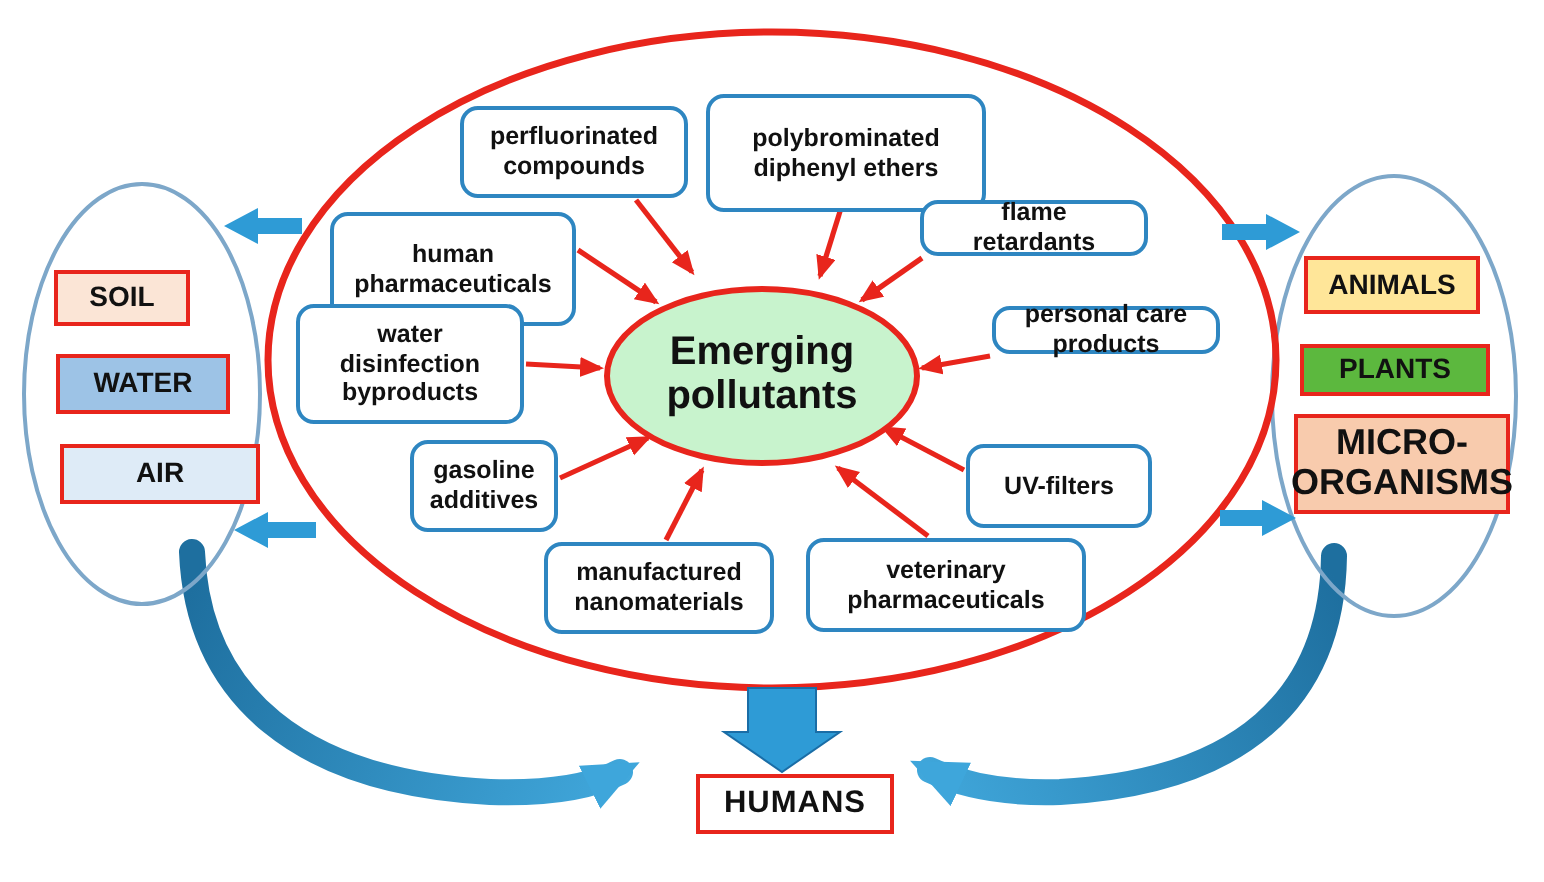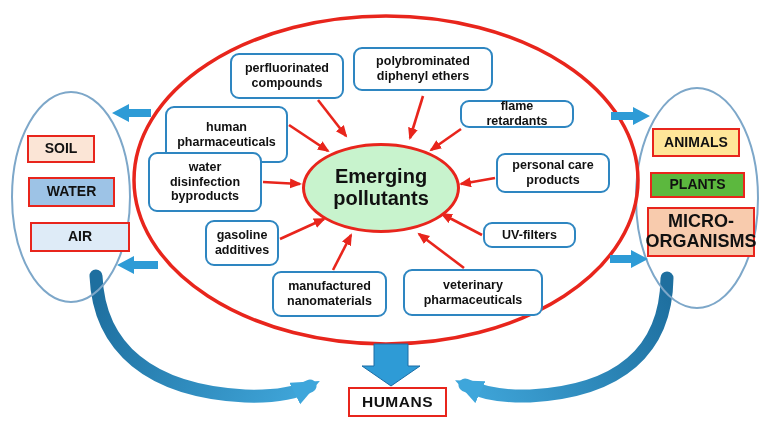--- a/index.html
+++ b/index.html
@@ -19,27 +19,27 @@
   }
 
   
   .pbox{
     position:absolute;z-index:3;background:#ffffff;border:2px solid #2e86c1;border-radius:9px;
     display:flex;align-items:center;justify-content:center;text-align:center;
     font-weight:bold;font-size:12.5px;line-height:1.18;color:#111;
     box-sizing:border-box;
   }
   .p0{left:230px;top:53px;width:114px;height:46px;padding:0 8px;}
-  .p1{left:353px;top:47px;width:140px;height:44px;padding:0 10px;}
+  .p1{left:353px;top:47px;width:140px;height:59px;padding:0 10px;}
   .p2{left:460px;top:100px;width:114px;height:28px;padding:0 16px;}
   .p3{left:165px;top:106px;width:123px;height:57px;padding:0 8px;}
   .p4{left:148px;top:152px;width:114px;height:60px;padding:0 13px;}
-  .p5{left:496px;top:153px;width:114px;height:40px;padding:0 8px;}
+  .p5{left:496px;top:153px;width:114px;height:24px;padding:0 8px;}
   .p6{left:205px;top:220px;width:74px;height:46px;padding:0 4px;}
-  .p7{left:483px;top:222px;width:93px;height:26px;padding:0 4px;}
+  .p7{left:483px;top:222px;width:93px;height:42px;padding:0 4px;}
   .p8{left:272px;top:271px;width:115px;height:46px;padding:0 8px;}
   .p9{left:403px;top:269px;width:140px;height:47px;padding:0 10px;}
 
   
   .cbox{
     position:absolute;z-index:3;border:2.5px solid #e8251c;
     display:flex;align-items:center;justify-content:center;text-align:center;
     font-weight:bold;font-size:14px;line-height:1.1;color:#111;
     box-sizing:border-box;
   }

